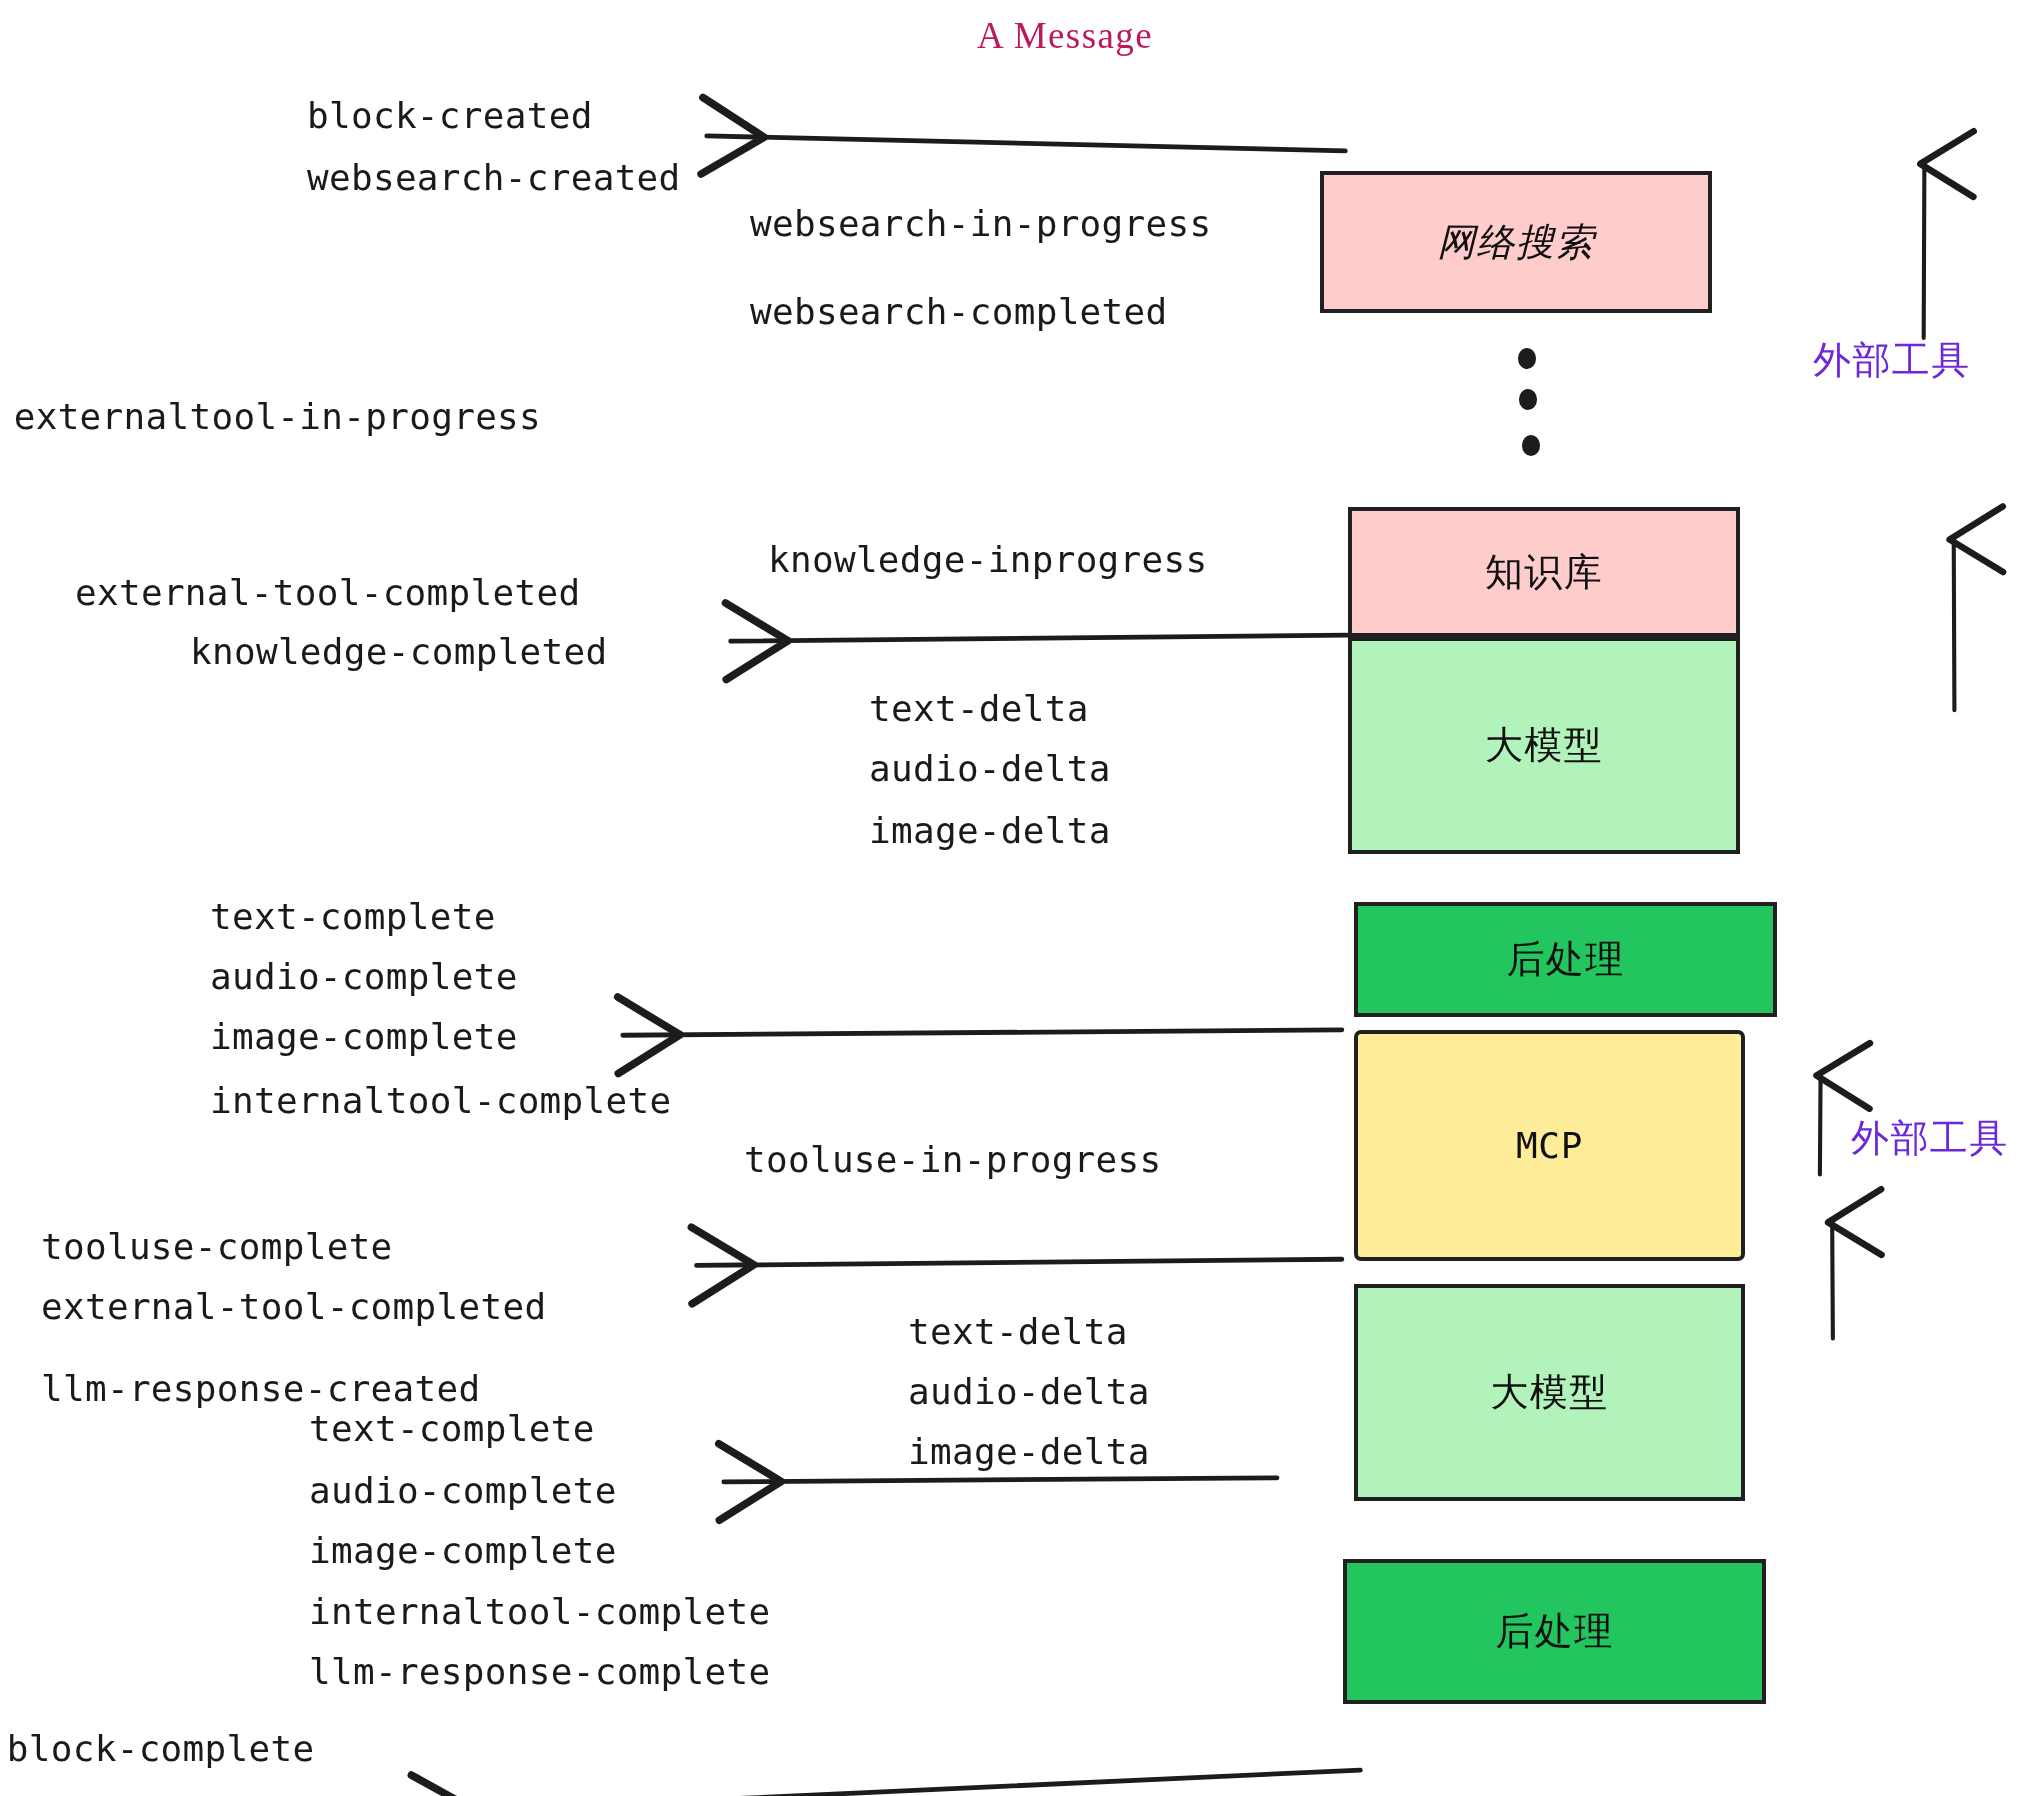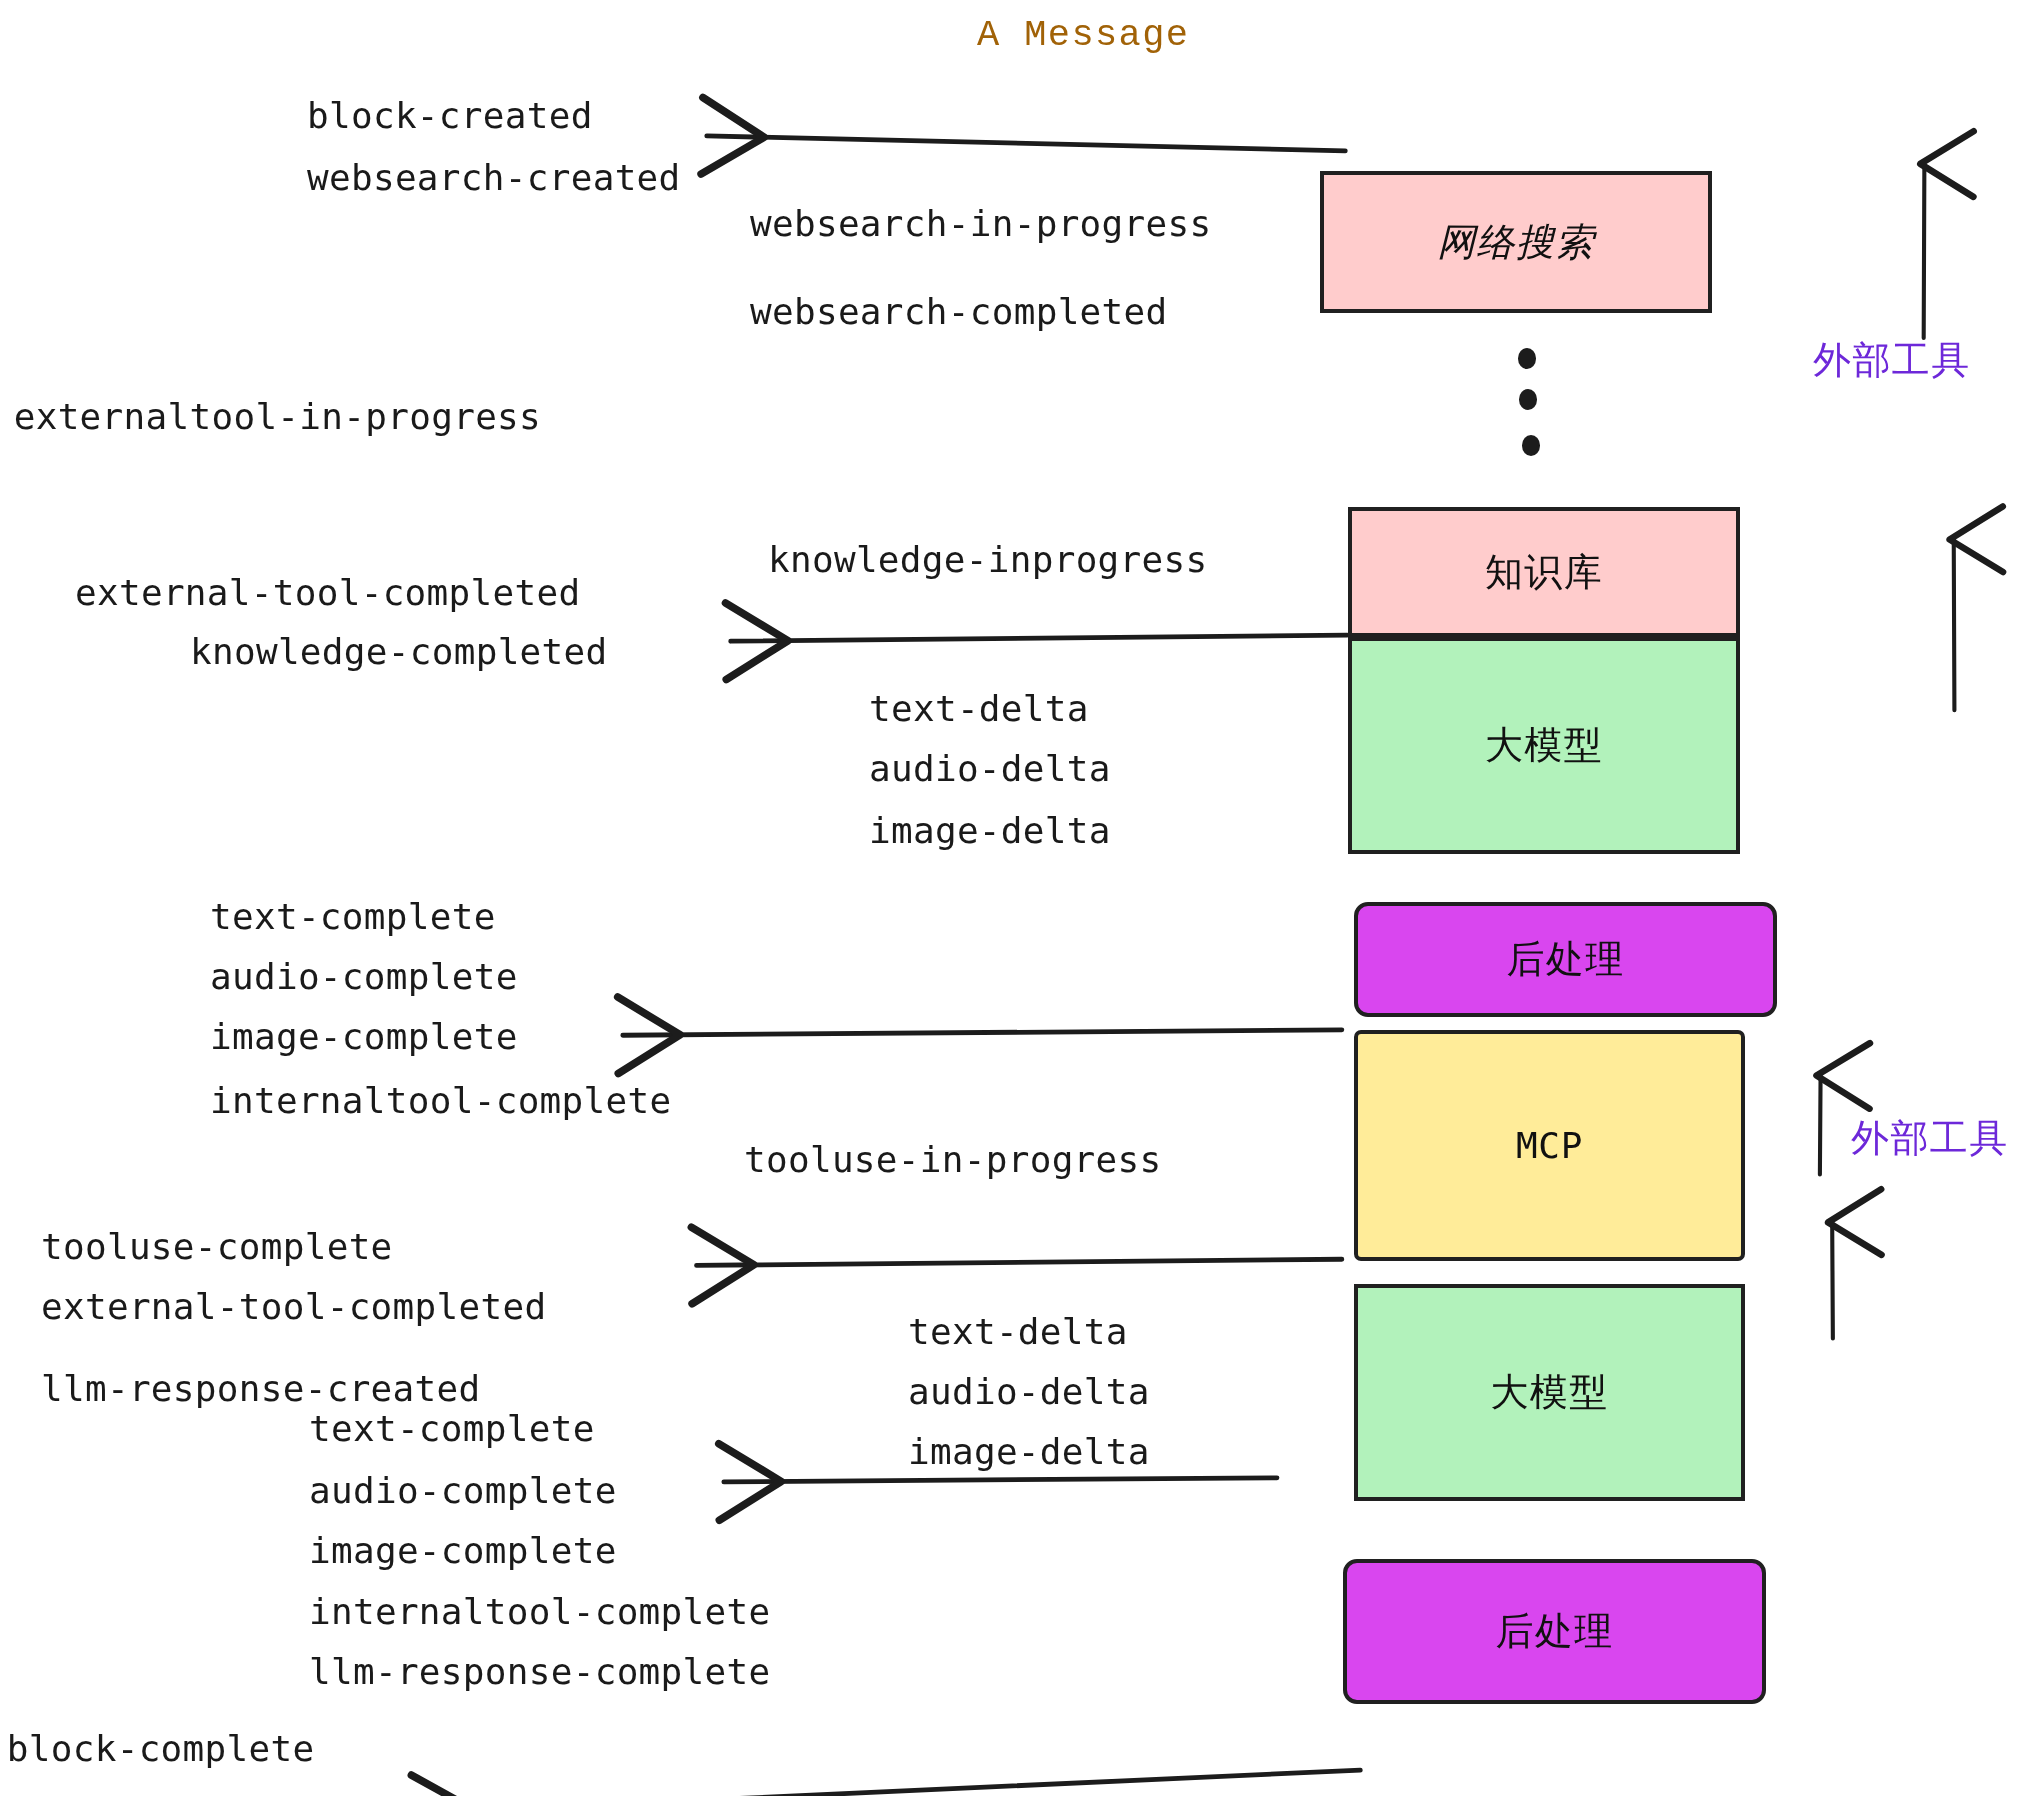--- a/index.html
+++ b/index.html
@@ -21,22 +21,22 @@
     white-space: nowrap;
     color: #1a1a1a;
     font-family: "DejaVu Sans Mono", "Liberation Mono", monospace;
     font-size: 36px;
     line-height: 1.0;
     letter-spacing: 0.3px;
   }
   .title {
     position: absolute;
     white-space: nowrap;
-    color: #a16207;
-    font-family: Liberation Mono, monospace;
+    color: #be185d;
+    font-family: Liberation Serif, serif;
     font-size: 37px;
     letter-spacing: 1.4px;
   }
   
   .box {
     position: absolute;
     box-sizing: border-box;
     border: 4.1px solid #202020;
     display: flex;
     align-items: center;
@@ -50,21 +50,21 @@
     letter-spacing: 1.4px;
   }
   .box.mcp .boxlabel {
     font-family: "DejaVu Sans Mono", "Liberation Mono", monospace;
     font-size: 36px;
     letter-spacing: 0.7px;
   }
   .box-pink   { background: #ffcccc; }
   .box-green  { background: #b2f2bb; }
   .box-yellow { background: #ffec99; }
-  .box-white  { background: #d946ef; border-radius: 14px; }
+  .box-white  { background: #22c55e; }
   
   .dot {
     position: absolute;
     width: 18px;
     height: 20.5px;
     border-radius: 50%;
     background: #1c1c1c;
   }
   
   #arrows {

